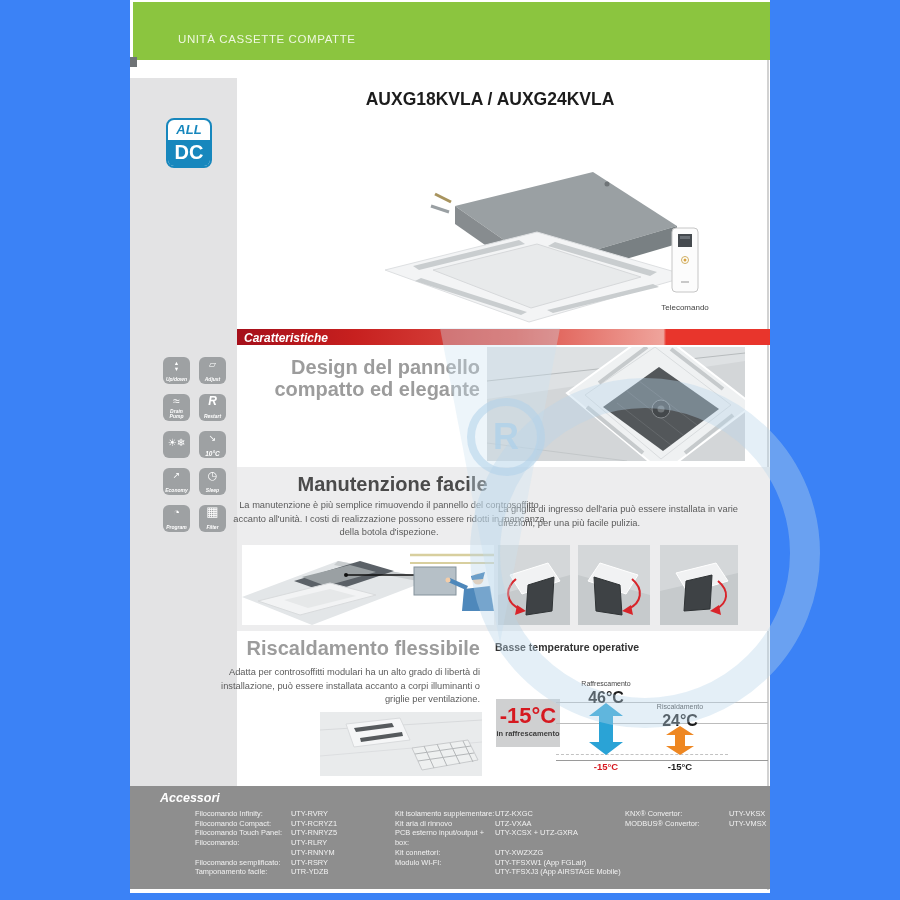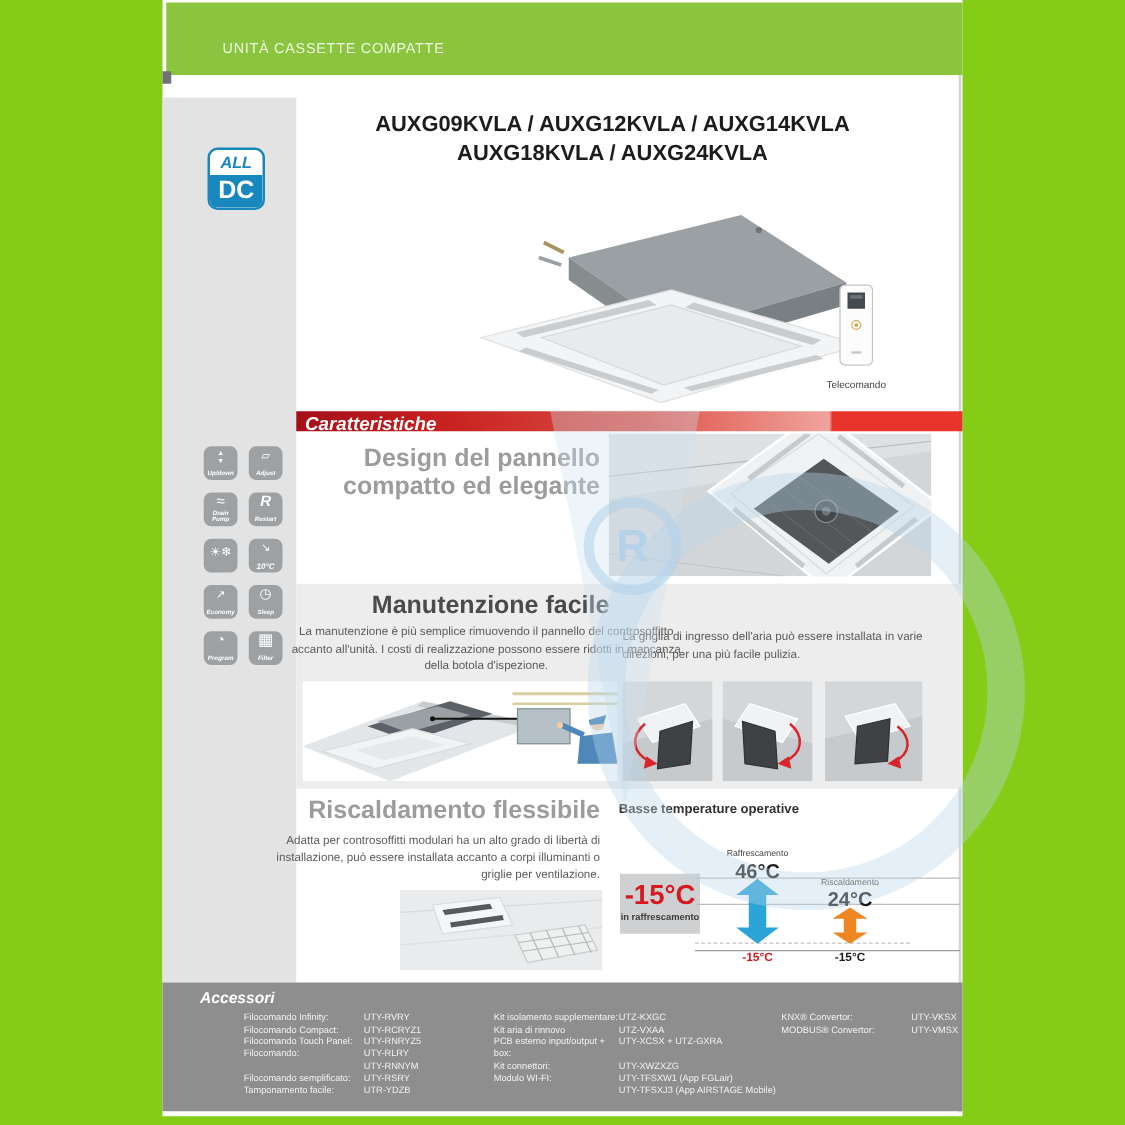--- a/index.html
+++ b/index.html
@@ -1,16 +1,16 @@
 <!DOCTYPE html>
 <html><head>
 <meta charset="utf-8">
 <style>
   html,body{margin:0;padding:0;background:#fff;}
-  #stage{position:relative;width:900px;height:900px;background:#84cc16;overflow:hidden;
+  #stage{position:relative;width:900px;height:900px;background:#3b82f6;overflow:hidden;
          font-family:"Liberation Sans","DejaVu Sans",sans-serif;}
   #page{position:absolute;left:130px;top:0;width:640px;height:893px;background:#fff;}
   .abs{position:absolute;}
 
   
   #green-bar{left:3px;top:2px;width:637px;height:58px;background:#8bc53f;}
   #green-label{left:45px;top:31px;font-size:11.5px;letter-spacing:.6px;color:#eef7df;}
   #notch{left:0;top:57px;width:7px;height:10px;background:#6f7376;}
   #page-right-edge{left:637px;top:60px;width:2px;height:830px;background:#d2d2d2;}
 
@@ -33,21 +33,21 @@
   #title{left:100px;top:88px;width:520px;text-align:center;font-weight:bold;font-size:17.5px;
          line-height:23px;color:#1c1c1c;}
 
   
   #remote-label{left:505px;top:303px;width:100px;text-align:center;font-size:8px;color:#444;}
 
   
   #feat-bar{left:107px;top:329px;width:533px;height:16px;
     background:linear-gradient(90deg,#a50f1a 0%,#c7201f 22%,#dd5047 52%,#efa49c 80%,#e8352c 80.5%,#e8352c 100%);}
   #feat-bar span{position:absolute;left:7px;top:2px;font-style:italic;font-weight:bold;
-                 font-size:15px;color:#fff;}
+                 font-size:12px;color:#fff;}
 
   
   .wm{pointer-events:none;}
   #wm-ring{left:340px;top:378px;width:290px;height:290px;border:30px solid rgba(183,214,235,.38);
            border-radius:50%;}
   #wm-r{left:337px;top:398px;width:62px;height:62px;border:8px solid rgba(176,209,233,.55);
         border-radius:50%;text-align:center;line-height:62px;font-weight:bold;font-size:36px;
         color:rgba(176,209,233,.85);}
 
   
@@ -142,21 +142,20 @@
     <div class="fi" style="left:33px;top:505px">
       <span class="fi-glyph" style="font-size:11px">◔</span>
       <span class="fi-label">Program</span>
       </div>
     <div class="fi" style="left:69px;top:505px">
       <span class="fi-glyph" style="font-size:13px;margin-top:2px">▦</span>
       <span class="fi-label">Filter</span>
       </div>
 
     <div class="abs" id="title">
-      <div>AUXG09KVLA / AUXG12KVLA / AUXG14KVLA</div>
       <div>AUXG18KVLA / AUXG24KVLA</div>
     </div>
 
     <svg class="abs" style="left:225px;top:162px" width="350" height="162" viewBox="0 0 350 162">
       <polygon points="100,44 238,10 322,64 186,104" fill="#9aa0a3"></polygon>
       <polygon points="100,44 186,104 186,122 100,62" fill="#878c8f"></polygon>
       <polygon points="322,64 322,82 186,122 186,104" fill="#798083"></polygon>
       <line x1="96" y1="40" x2="80" y2="32" stroke="#a8945e" stroke-width="3"></line>
       <line x1="94" y1="50" x2="76" y2="44" stroke="#9aa0a3" stroke-width="3"></line>
       <circle cx="252" cy="22" r="2.5" fill="#6f7477"></circle>

